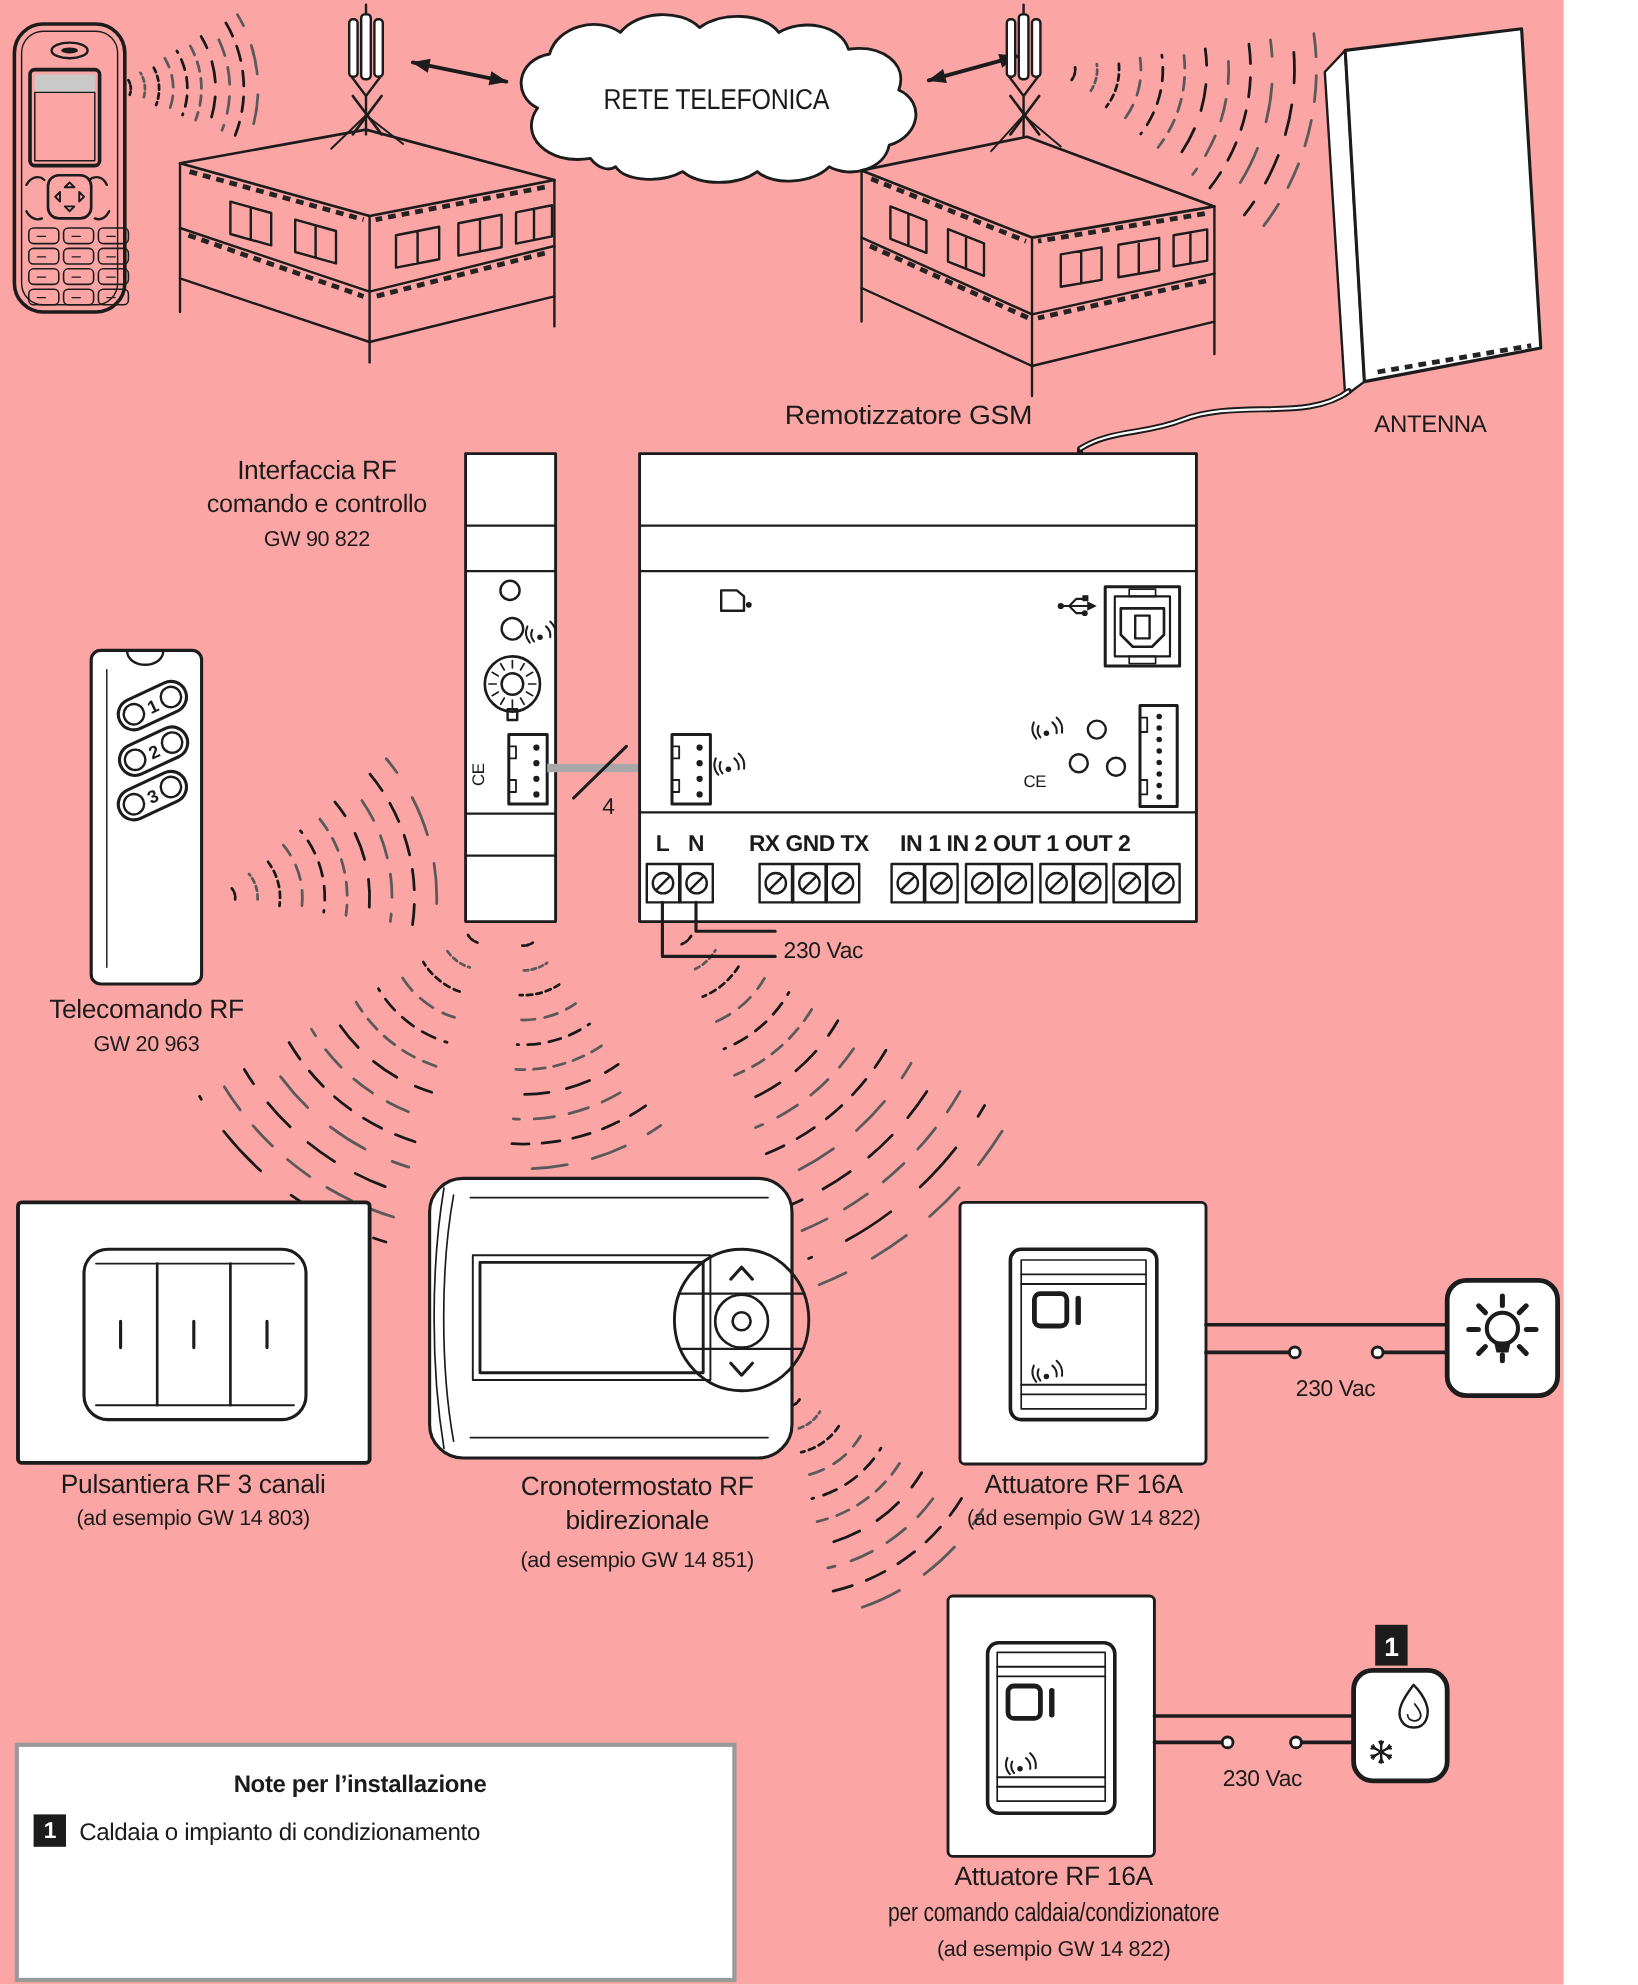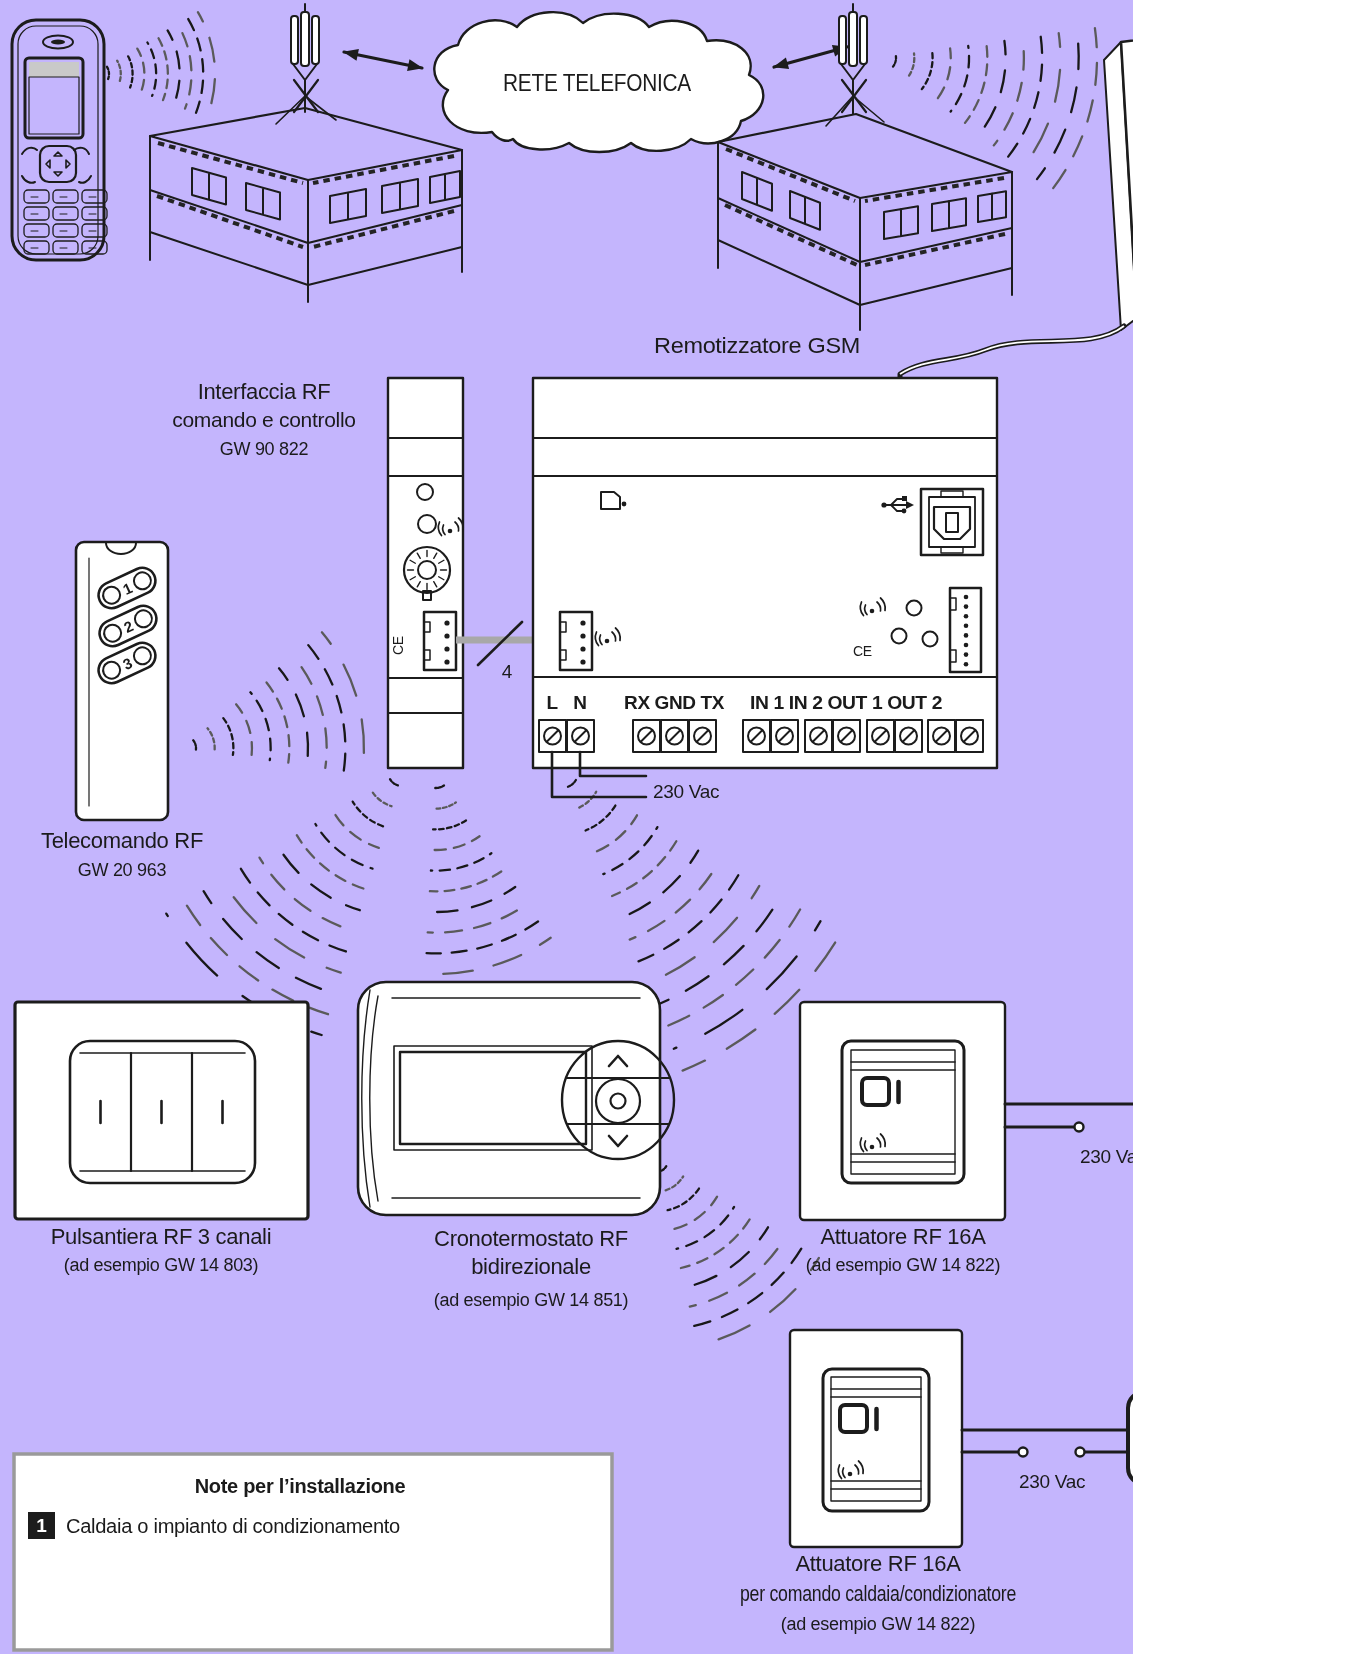--- a/index.html
+++ b/index.html
@@ -1,16 +1,16 @@
 <!DOCTYPE html>
 <html><head>
 <meta charset="utf-8">
 <style>
   html,body{margin:0;padding:0;background:#ffffff}
-  #canvas{position:relative;width:1133px;height:1654px;background:#c4b5fd;overflow:hidden}
+  #canvas{position:relative;width:1303px;height:1654px;background:#fca5a5;overflow:hidden}
   svg{display:block}
   .ln{fill:none;stroke:#1c1c1c;stroke-linecap:round;stroke-linejoin:round}
   .fl{fill:#1c1c1c;stroke:none}
   .wh{fill:#ffffff}
   .gy{fill:#c9c9c9;stroke:none}
   .dash{fill:none;stroke:#242424;stroke-width:4;stroke-dasharray:6.5 5;stroke-linecap:butt}
   text{font-family:"Liberation Sans","DejaVu Sans",sans-serif;fill:#1b1b1b;letter-spacing:-0.3px}
   .mid{text-anchor:middle}
   .t24{font-size:24px}.t22{font-size:22px}.t21{font-size:21px}.t20{font-size:20px}
   .t19{font-size:19px}.t18{font-size:18px}.t15{font-size:15px}.t14{font-size:14px}

